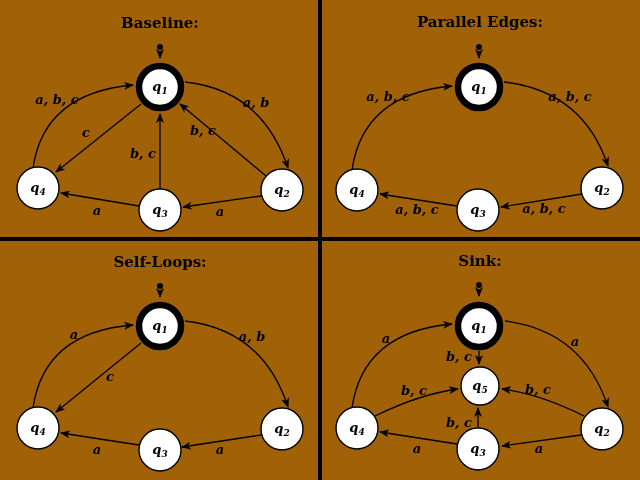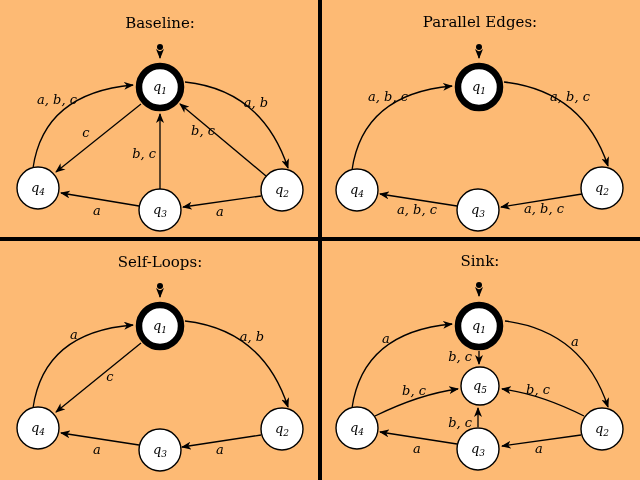--- a/index.html
+++ b/index.html
@@ -1,16 +1,16 @@
 <!DOCTYPE html>
 <html><head>
 <meta charset="utf-8">
 <style>
   html,body{margin:0;padding:0;background:#ffffff;}
-  #figure{position:relative;width:640px;height:480px;background:#fdba74;overflow:hidden;}
+  #figure{position:relative;width:640px;height:480px;background:#a16207;overflow:hidden;font-weight:bold;}
   svg.panel{position:absolute;width:320px;height:240px;}
   .divider{position:absolute;background:#000;}
   #div-v{left:318px;top:0;width:4px;height:480px;}
   #div-h{left:0;top:237px;width:640px;height:4px;}
   text.ttl{font-family:"DejaVu Serif","Liberation Serif",serif;font-size:15px;fill:#000;}
   text.lbl{font-family:"DejaVu Serif","Liberation Serif",serif;font-style:italic;font-size:13px;fill:#000;}
   text.st{font-family:"DejaVu Serif","Liberation Serif",serif;font-style:italic;font-size:13px;fill:#000;}
   tspan.sub{font-size:9px;}
   path.e{fill:none;stroke:#000;stroke-width:1.3;}
   circle.n{fill:#fff;stroke:#000;stroke-width:1.4;}

